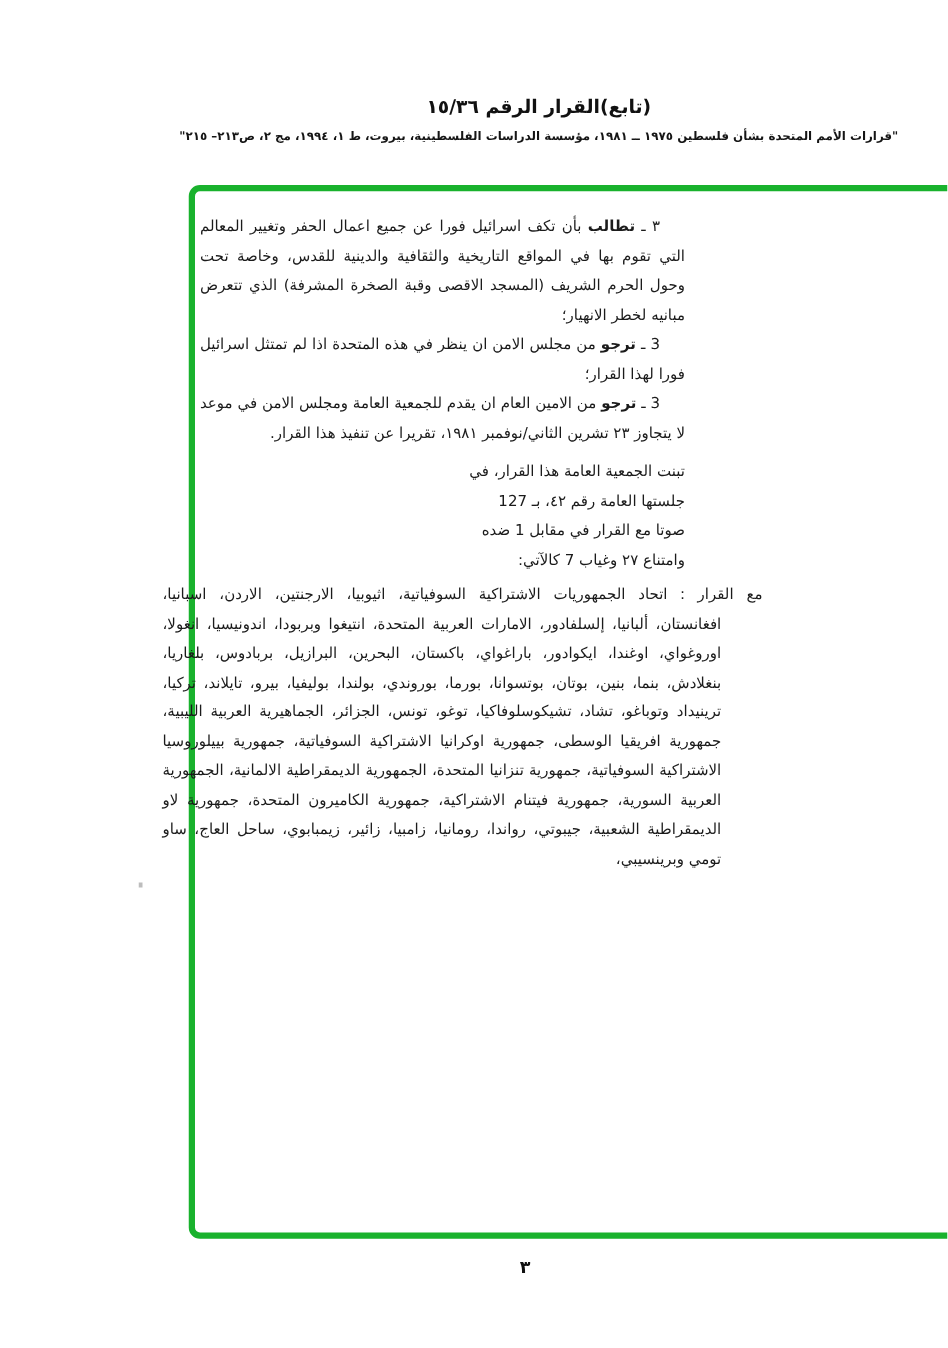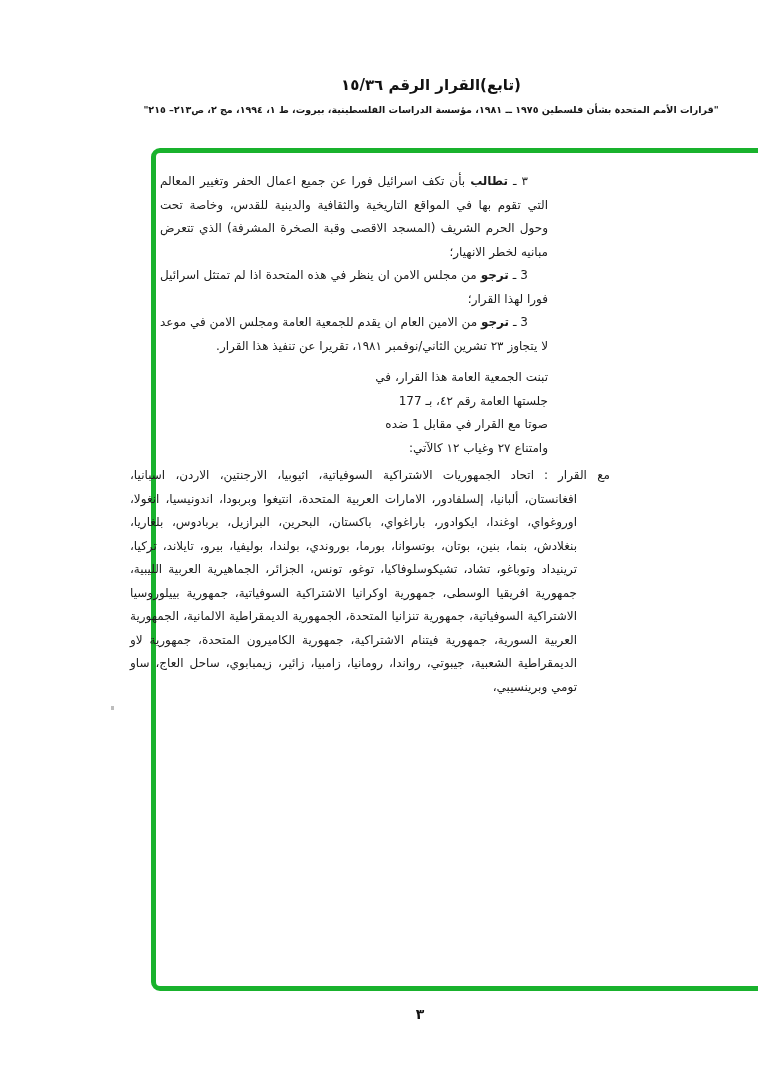--- a/index.html
+++ b/index.html
@@ -118,23 +118,23 @@
     <div class="paras">
       <p class="body-para"><span>٣ ـ </span><b>تطالب</b><span> بأن تكف اسرائيل فورا عن جميع اعمال الحفر وتغيير المعالم التي تقوم بها في المواقع التاريخية والثقافية والدينية للقدس، وخاصة تحت وحول الحرم الشريف (المسجد الاقصى وقبة الصخرة المشرفة) الذي تتعرض مبانيه لخطر الانهيار؛</span></p>
 
       <p class="body-para"><span>3 ـ </span><b>ترجو</b><span> من مجلس الامن ان ينظر في هذه المتحدة اذا لم تمتثل اسرائيل فورا لهذا القرار؛</span></p>
 
       <p class="body-para"><span>3 ـ </span><b>ترجو</b><span> من الامين العام ان يقدم للجمعية العامة ومجلس الامن في موعد لا يتجاوز ٢٣ تشرين الثاني/نوفمبر ١٩٨١، تقريرا عن تنفيذ هذا القرار.</span></p>
     </div>
 
     <div class="adoption">
       <div class="adoption-line">تبنت الجمعية العامة هذا القرار، في</div>
-      <div class="adoption-line">جلستها العامة رقم ٤٢، بـ 177</div>
+      <div class="adoption-line">جلستها العامة رقم ٤٢، بـ 127</div>
       <div class="adoption-line">صوتا مع القرار في مقابل 1 ضده</div>
-      <div class="adoption-line">وامتناع ٢٧ وغياب ١٢ كالآتي:</div>
+      <div class="adoption-line">وامتناع ٢٧ وغياب 7 كالآتي:</div>
     </div>
 
     <div class="vote"><span class="vote-label">مع القرار</span><span class="vote-colon">:</span><span>اتحاد الجمهوريات الاشتراكية السوفياتية، اثيوبيا، الارجنتين، الاردن، اسبانيا، افغانستان، ألبانيا، إلسلفادور، الامارات العربية المتحدة، انتيغوا وبربودا، اندونيسيا، انغولا، اوروغواي، اوغندا، ايكوادور، باراغواي، باكستان، البحرين، البرازيل، بربادوس، بلغاريا، بنغلادش، بنما، بنين، بوتان، بوتسوانا، بورما، بوروندي، بولندا، بوليفيا، بيرو، تايلاند، تركيا، ترينيداد وتوباغو، تشاد، تشيكوسلوفاكيا، توغو، تونس، الجزائر، الجماهيرية العربية الليبية، جمهورية افريقيا الوسطى، جمهورية اوكرانيا الاشتراكية السوفياتية، جمهورية بييلوروسيا الاشتراكية السوفياتية، جمهورية تنزانيا المتحدة، الجمهورية الديمقراطية الالمانية، الجمهورية العربية السورية، جمهورية فيتنام الاشتراكية، جمهورية الكاميرون المتحدة، جمهورية لاو الديمقراطية الشعبية، جيبوتي، رواندا، رومانيا، زامبيا، زائير، زيمبابوي، ساحل العاج، ساو تومي وبرينسيبي،</span></div>
 
   </div>
 
   <div class="margin-speck"></div>
 
   <div class="page-number">٣</div>
 

